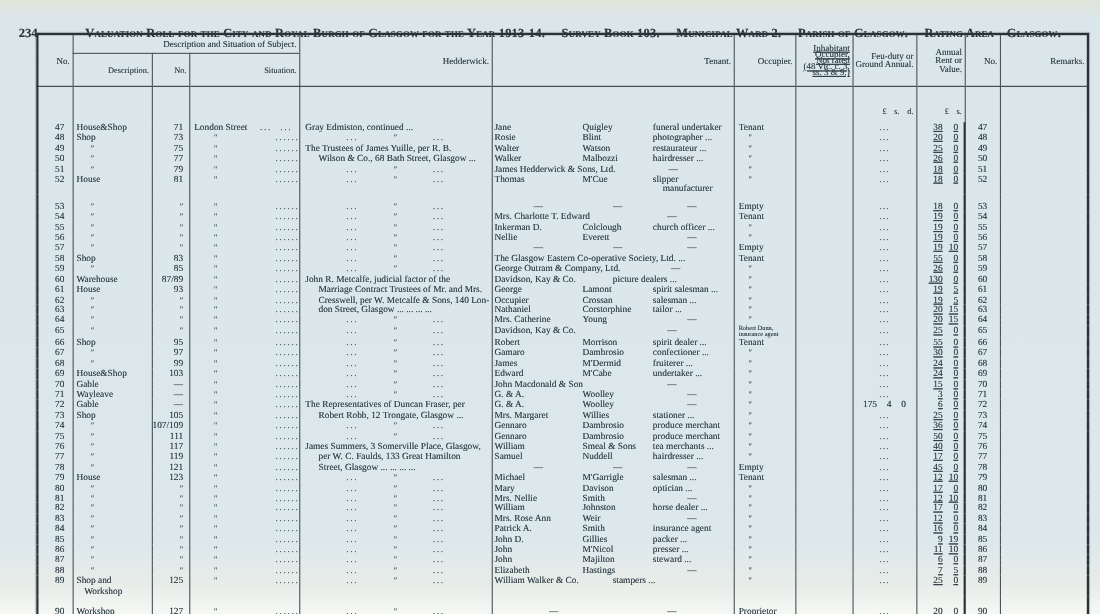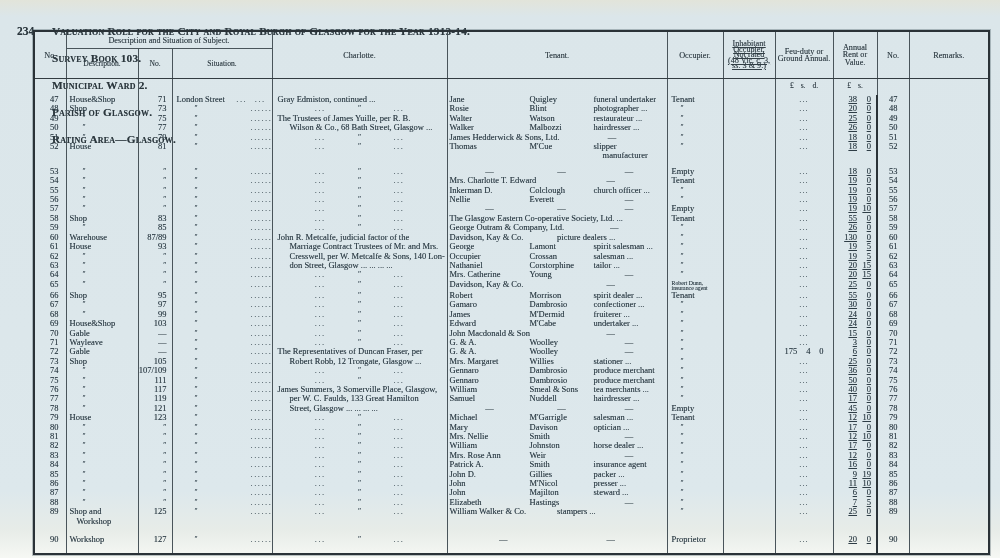--- a/index.html
+++ b/index.html
@@ -5,41 +5,41 @@
   html,body{margin:0;padding:0;width:1000px;height:558px;overflow:hidden;
     font-family:"Liberation Serif","DejaVu Serif",serif;background:#f4f6f2;}
   .paper{position:absolute;inset:0;
     background:linear-gradient(180deg,#e2e4da 0%,#dbe6ea 3%,#dce7eb 60%,#dde8ec 88%,#e7ece8 95%,#f6f8f4 100%);}
   .page{position:absolute;inset:0;color:#30404a;text-shadow:0 0 .5px rgba(44,62,72,.55);}
 
   
   .masthead{position:absolute;top:23px;left:0;right:6px;height:20px;}
   .page-num{position:absolute;left:17px;top:2px;font-size:11.5px;font-weight:bold;color:#2b363c;}
   .title-line{position:absolute;left:52px;right:4px;top:2px;display:flex;justify-content:center;gap:15px;
-    font-variant:small-caps;font-weight:bold;font-size:11.3px;letter-spacing:.2px;color:#2c373d;white-space:nowrap;flex-direction:column;}
+    font-variant:small-caps;font-weight:bold;font-size:11.3px;letter-spacing:.2px;color:#2c373d;white-space:nowrap;}
 
   
   table.roll{position:absolute;left:33px;top:30px;width:957px;height:497px;
     border-collapse:collapse;table-layout:fixed;
     border:2.5px solid #2a3237;box-shadow:0 0 0 1px rgba(70,86,94,.35);}
   col.c1{width:32px}col.c2{width:72px}col.c3{width:34px}col.c4{width:100px}
   col.c5{width:175px}col.c6{width:220px}col.c7{width:56px}col.c8{width:52px}
   col.c9{width:58px}col.c10{width:44px}col.c11{width:32px}col.c12{width:80px}
 
-  th{font-weight:normal;color:#333f46;border-left:1px solid #49545a;vertical-align:middle;padding:1px 2px;}
+  th{font-weight:normal;color:#333f46;border-left:1px solid #49545a;vertical-align:middle;padding:1px 2px;text-align:right;}
   th.first{border-left:none}
   th.big{font-size:8.2px;}
   tr.r1 th{height:14px;font-size:8.2px;}
   tr.r2 th{height:27px;font-size:7.6px;border-bottom:1.2px solid #333c41;}
   th.group{border-bottom:1px solid #49545a;}
   th.span2{border-bottom:1.2px solid #333c41;}
   th.inh{font-size:5.2px;line-height:5.4px;text-decoration:underline;}
   th.inh span{display:block;}
   th.money{font-size:6.8px;line-height:7.2px;}
-  tr.units th{height:13px;font-size:7.6px;border-bottom:none;vertical-align:top;padding-top:2px;margin-left:30px;}
+  tr.units th{height:13px;font-size:7.6px;border-bottom:none;vertical-align:top;padding-top:18px;margin-left:30px;}
   .units-txt{word-spacing:5px;}
 
   td{border-left:1px solid #49545a;vertical-align:top;padding:0 2px;
     font-size:8.5px;line-height:9.4px;white-space:nowrap;color:#2e3d46;}
   td.first{border-left:none}
   td.bl2{border-left:2.5px solid #2a3237;}
   tbody tr{height:9.4px;}
   tr.gap1 td{padding-top:6px;}
   tr.gap2 td{padding-top:9px;}
   tr.filler td{height:auto;}
@@ -104,21 +104,21 @@
         <col class="c8">
         <col class="c9">
         <col class="c10">
         <col class="c11">
         <col class="c12">
     </colgroup>
     <thead>
       <tr class="r1">
         <th rowspan="2" class="first big span2">No.</th>
         <th colspan="3" class="group">Description and Situation of Subject.</th>
-        <th rowspan="2" class="big span2">Charlotte.</th>
+        <th rowspan="2" class="big span2">Hedderwick.</th>
         <th rowspan="2" class="big span2">Tenant.</th>
         <th rowspan="2" class="big span2">Occupier.</th>
         <th rowspan="2" class="inh span2">
           <span>Inhabitant Occupier.</span>
           <span>Not rated</span>
           <span>(48 Vic. c. 3, ss. 3 &amp; 9.)</span>
         </th>
         <th rowspan="2" class="money span2">Feu-duty or Ground Annual.</th>
         <th rowspan="2" class="money span2">Annual Rent or Value.</th>
         <th rowspan="2" class="big span2 bl2">No.</th>

